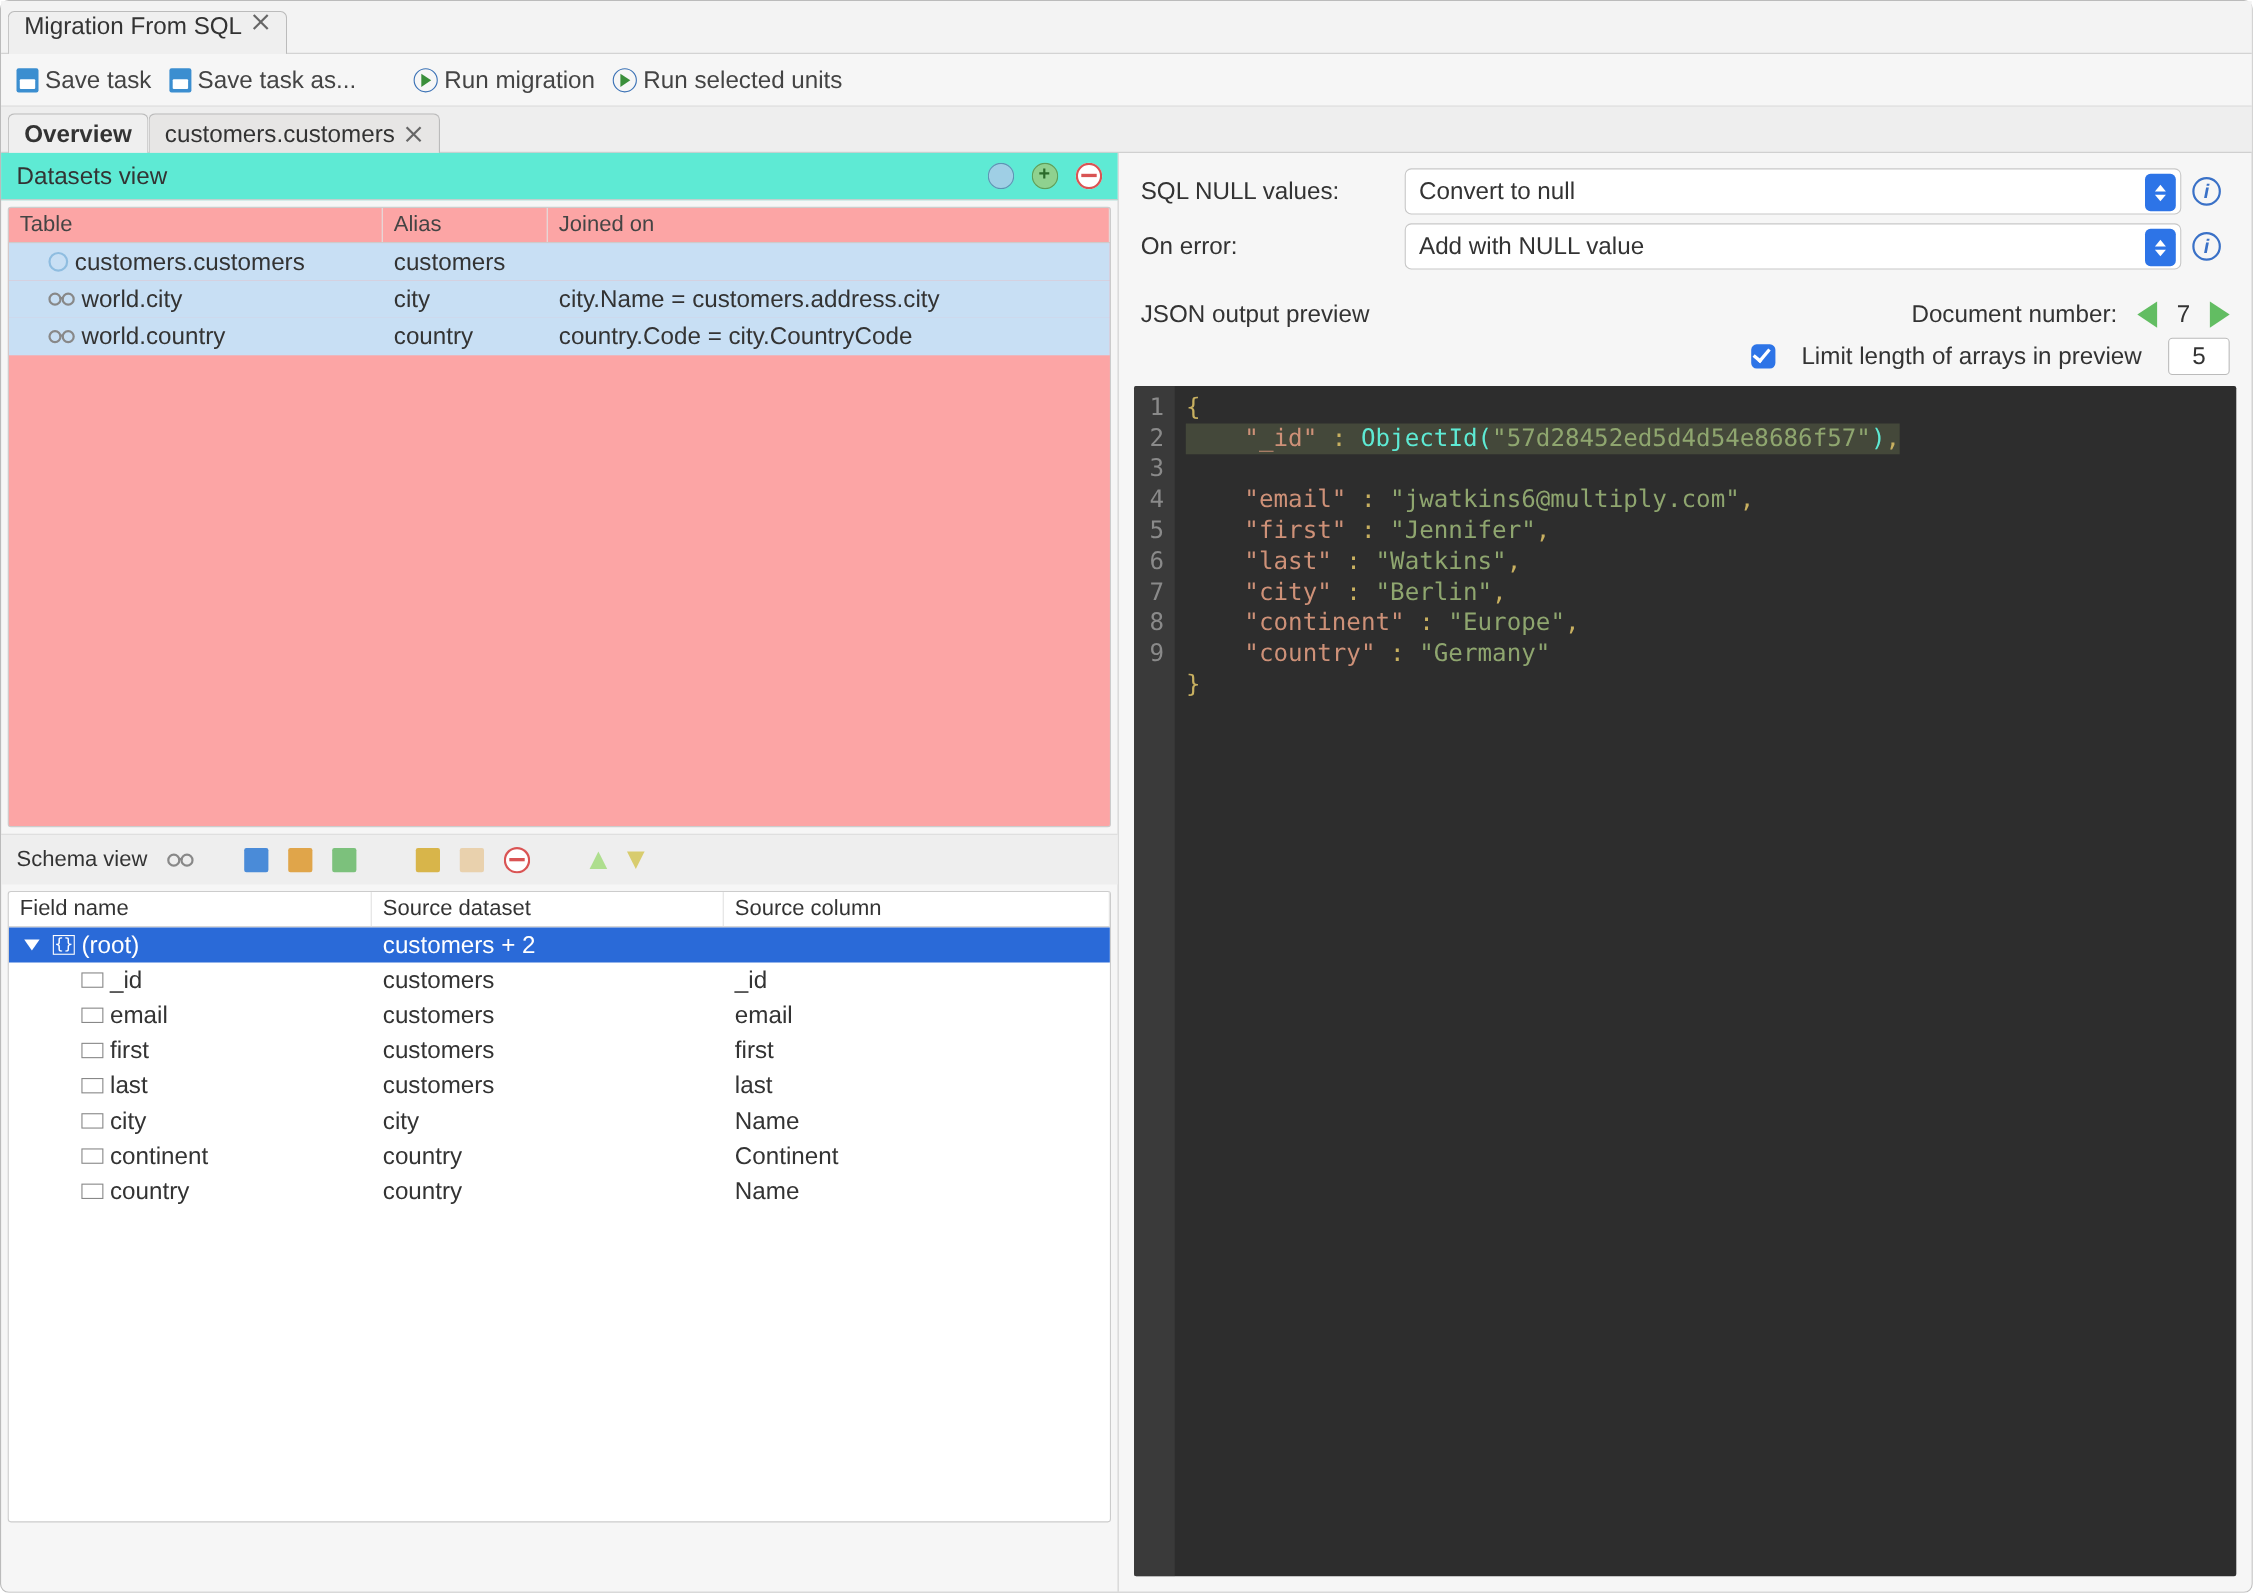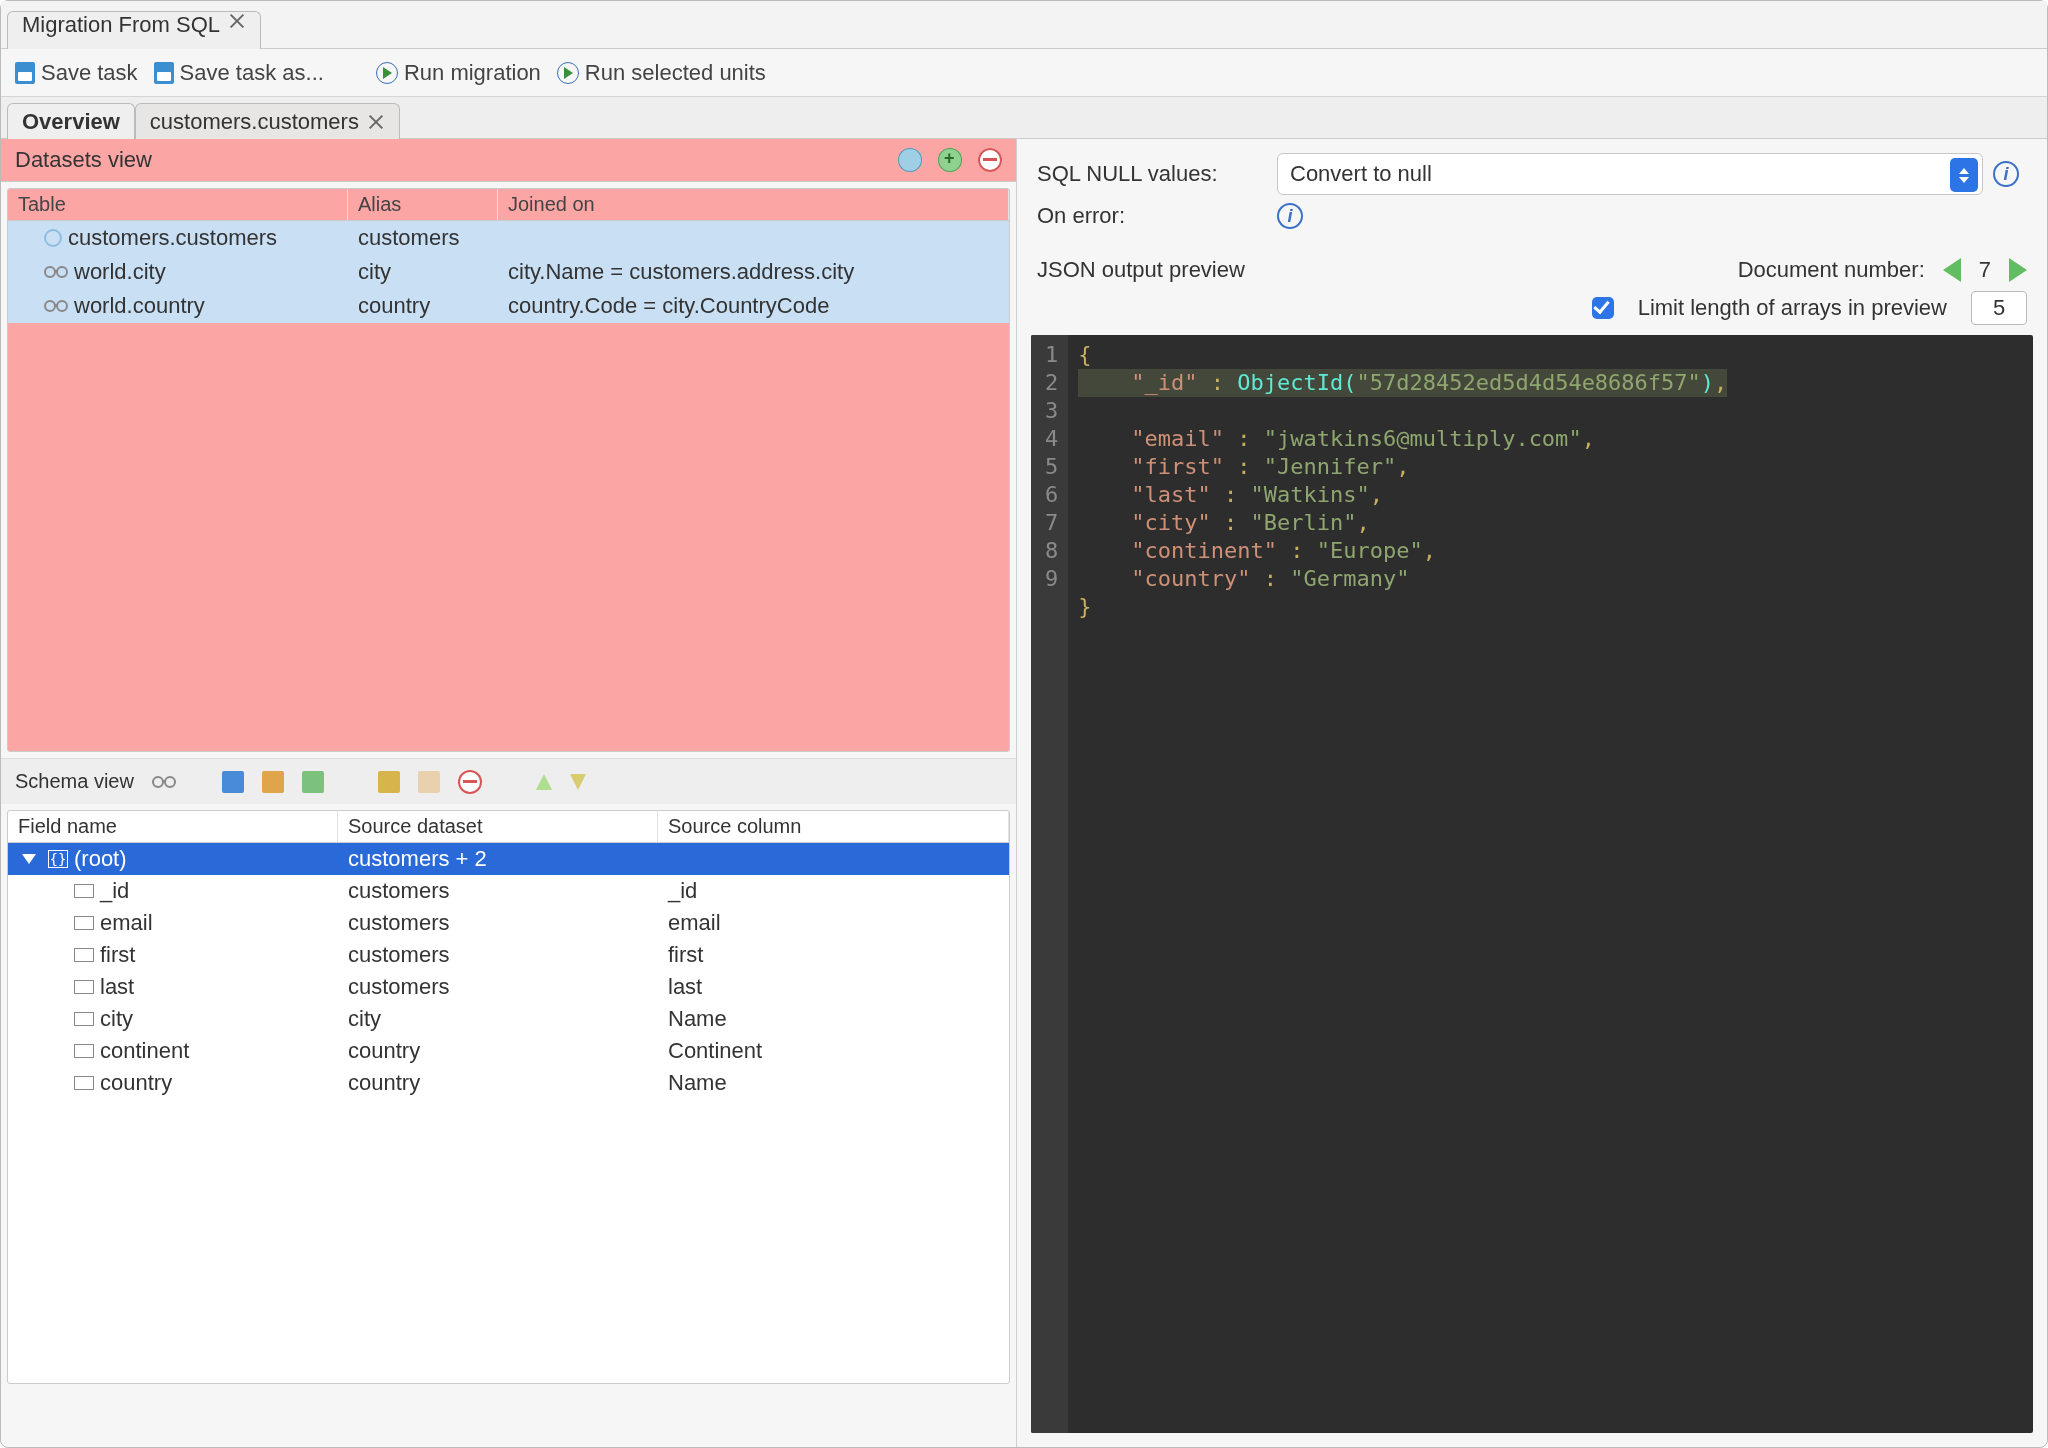--- a/index.html
+++ b/index.html
@@ -26,21 +26,21 @@
   .subtab-strip { height:42px; padding:6px 0 0 6px; display:flex; gap:0; background:#eee; border-bottom:1px solid #ccc;}
   .subtab { display:inline-flex; align-items:center; gap:8px; padding:0 14px; height:36px; border:1px solid #bbb; border-bottom:0; background:#efefef; border-radius:6px 6px 0 0; font-size:22px; cursor:pointer;font-weight:bold;}
   .subtab.active { background:#e7e6e5; font-weight:400;}
   
   
   .main { flex:1; display:flex; min-height:0; }
   .left  { width:1016px; display:flex; flex-direction:column; border-right:1px solid #d0d0d0; }
   .right { flex:1; display:flex; flex-direction:column; }
   
   
-  .panel-header { display:flex; align-items:center; gap:16px; padding:8px 14px; font-size:22px; border-bottom:1px solid #ccc; background:#fca5a5; }
+  .panel-header { display:flex; align-items:center; gap:16px; padding:8px 14px; font-size:22px; border-bottom:1px solid #ccc; background:#5eead4; }
   .spacer { flex:1; }
   .mini-icon { width:24px; height:24px; border-radius:50%; display:inline-block; position:relative; cursor:pointer;}
   .mini-green { background:#8fd18f; box-shadow: inset 0 0 0 1px #5b9f5b;}
   .mini-green::after{content:"+"; color:#2a6b2a; font-size:18px; position:absolute; left:6px; top:0; font-weight:bold;}
   .mini-red { background:#fff; box-shadow: inset 0 0 0 2px #d95454;}
   .mini-red::after{content:""; position:absolute; left:5px; top:10px; width:14px; height:3px; background:#d95454;}
   .mini-teal { background:#9fcfe5; box-shadow: inset 0 0 0 1px #5a96b3;}
 
   
   .table { background:#fca5a5; border:1px solid #ccc; margin:6px; border-radius:3px; overflow:hidden;}
@@ -310,20 +310,24 @@
 
       <div class="formgrid">
         <label>SQL NULL values:</label>
         <div class="select">
           <span>Convert to null</span>
           <span class="sel-arrows"></span>
         </div>
         <span class="info-icon">i</span>
 
         <label>On error:</label>
+        <div class="select">
+          <span>Add with NULL value</span>
+          <span class="sel-arrows"></span>
+        </div>
         <span class="info-icon">i</span>
       </div>
 
       <div class="preview-header">
         <span>JSON output preview</span>
         <div class="nav">
           <span class="docnum">Document number:</span>
           <span class="tri-btn tri-left"></span>
           <span>7</span>
           <span class="tri-btn tri-right"></span>

